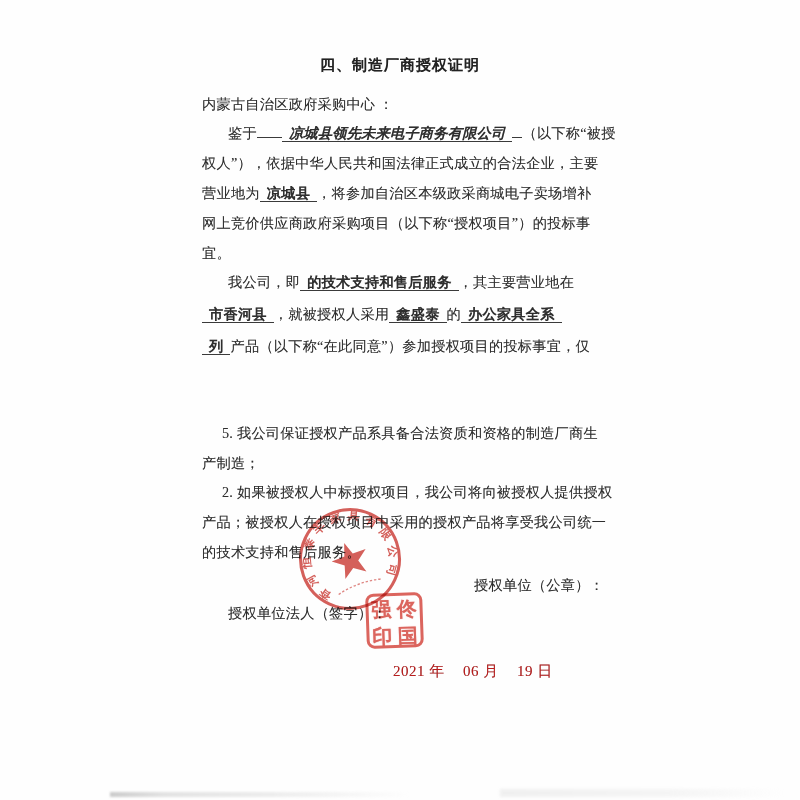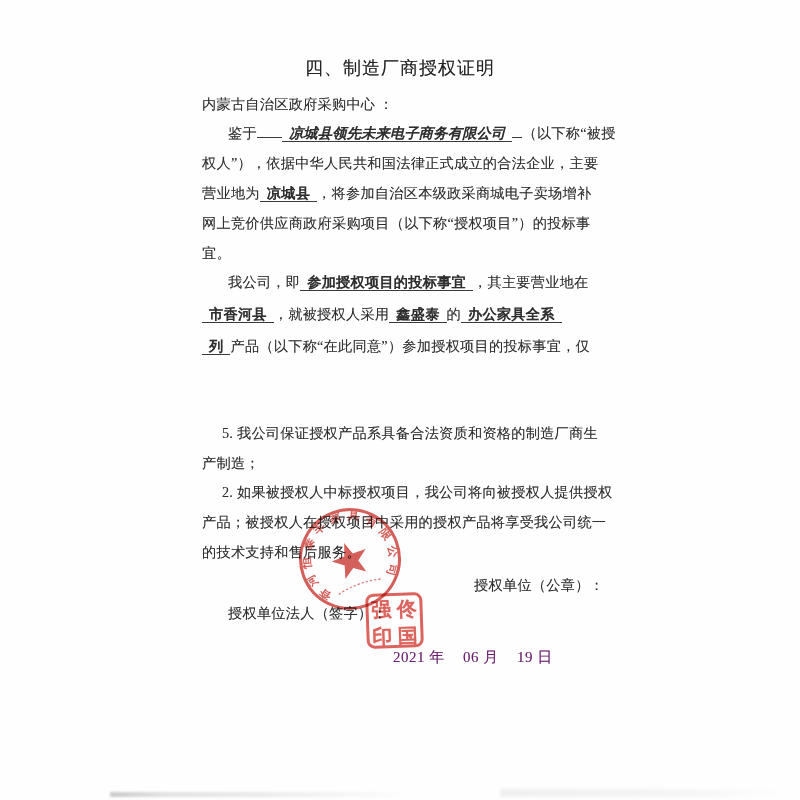--- a/index.html
+++ b/index.html
@@ -5,21 +5,21 @@
   html,body{margin:0;padding:0;}
   body{
     width:800px;height:800px;position:relative;overflow:hidden;
     background:#fdfdfd;
     font-family:"Liberation Serif","DejaVu Serif",serif;
     color:#2b2b2b;
   }
   .page{position:absolute;inset:0;background:#fefefe;}
   .doc-title{
     position:absolute;top:56px;left:0;width:800px;text-align:center;
-    font-size:18px;font-weight:normal;letter-spacing:1px;color:#222;
+    font-size:15px;font-weight:bold;letter-spacing:1px;color:#222;
     text-shadow:0 0 .5px rgba(0,0,0,.35);
   }
   .tx{
     position:absolute;left:202px;width:402px;font-size:14.2px;
     letter-spacing:.25px;color:#2e2e2e;text-shadow:0 0 .5px rgba(0,0,0,.3);
     white-space:nowrap;
   }
   .salutation{top:94px;line-height:20px;}
   .p1{top:118px;line-height:30px;}
   .p2{top:266px;line-height:32px;}
@@ -29,22 +29,22 @@
   .sign2{top:603px;line-height:20px;}
   .indent{display:inline-block;width:26px;}
   .indent-sm{display:inline-block;width:20px;}
   .fill{
     font-weight:600;border-bottom:1px solid #3a3a3a;padding:0 7px;
   }
   .fill-italic{font-style:italic;}
   .blank{display:inline-block;border-bottom:1px solid #3a3a3a;height:16px;vertical-align:baseline;}
   .b25{width:25px;} .b10{width:10px;}
   .date-line{
-    position:absolute;left:393px;top:648px;font-size:15px;letter-spacing:.5px;
-    color:#701a75;text-shadow:0 0 .5px rgba(0,0,0,.3);white-space:nowrap;
+    position:absolute;left:393px;top:662px;font-size:15px;letter-spacing:.5px;
+    color:#b91c1c;text-shadow:0 0 .5px rgba(0,0,0,.3);white-space:nowrap;
   }
   .date-line span{display:inline-block;}
   .date-gap{margin-left:14px;}
   
   .round-seal{
     position:absolute;left:293px;top:502px;width:114px;height:114px;
     transform:rotate(-20deg);mix-blend-mode:multiply;opacity:.88;
   }
   .round-seal svg{width:100%;height:100%;}
   .round-seal text{
@@ -85,21 +85,21 @@
 
   <div class="tx p1">
     <div><span class="indent"></span><span>鉴于</span><span class="blank b25"></span><span class="fill fill-italic">凉城县领先未来电子商务有限公司</span><span class="blank b10"></span><span>（以下称“被授</span></div>
     <div>权人”），依据中华人民共和国法律正式成立的合法企业，主要</div>
     <div><span>营业地为</span><span class="fill">凉城县</span><span>，将参加自治区本级政采商城电子卖场增补</span></div>
     <div>网上竞价供应商政府采购项目（以下称“授权项目”）的投标事</div>
     <div>宜。</div>
   </div>
 
   <div class="tx p2">
-    <div><span class="indent"></span><span>我公司，即</span><span class="fill">参加授权项目的投标事宜</span><span>，其主要营业地在</span></div>
+    <div><span class="indent"></span><span>我公司，即</span><span class="fill">的技术支持和售后服务</span><span>，其主要营业地在</span></div>
     <div><span class="fill">市香河县</span><span>，就被授权人采用</span><span class="fill">鑫盛泰</span><span>的</span><span class="fill">办公家具全系</span></div>
     <div><span class="fill">列</span><span>产品（以下称“在此同意”）参加授权项目的投标事宜，仅</span></div>
   </div>
 
   <div class="tx i1">
     <div><span class="indent-sm"></span><span>5. 我公司保证授权产品系具备合法资质和资格的制造厂商生</span></div>
     <div>产制造；</div>
   </div>
 
   <div class="tx i2">

